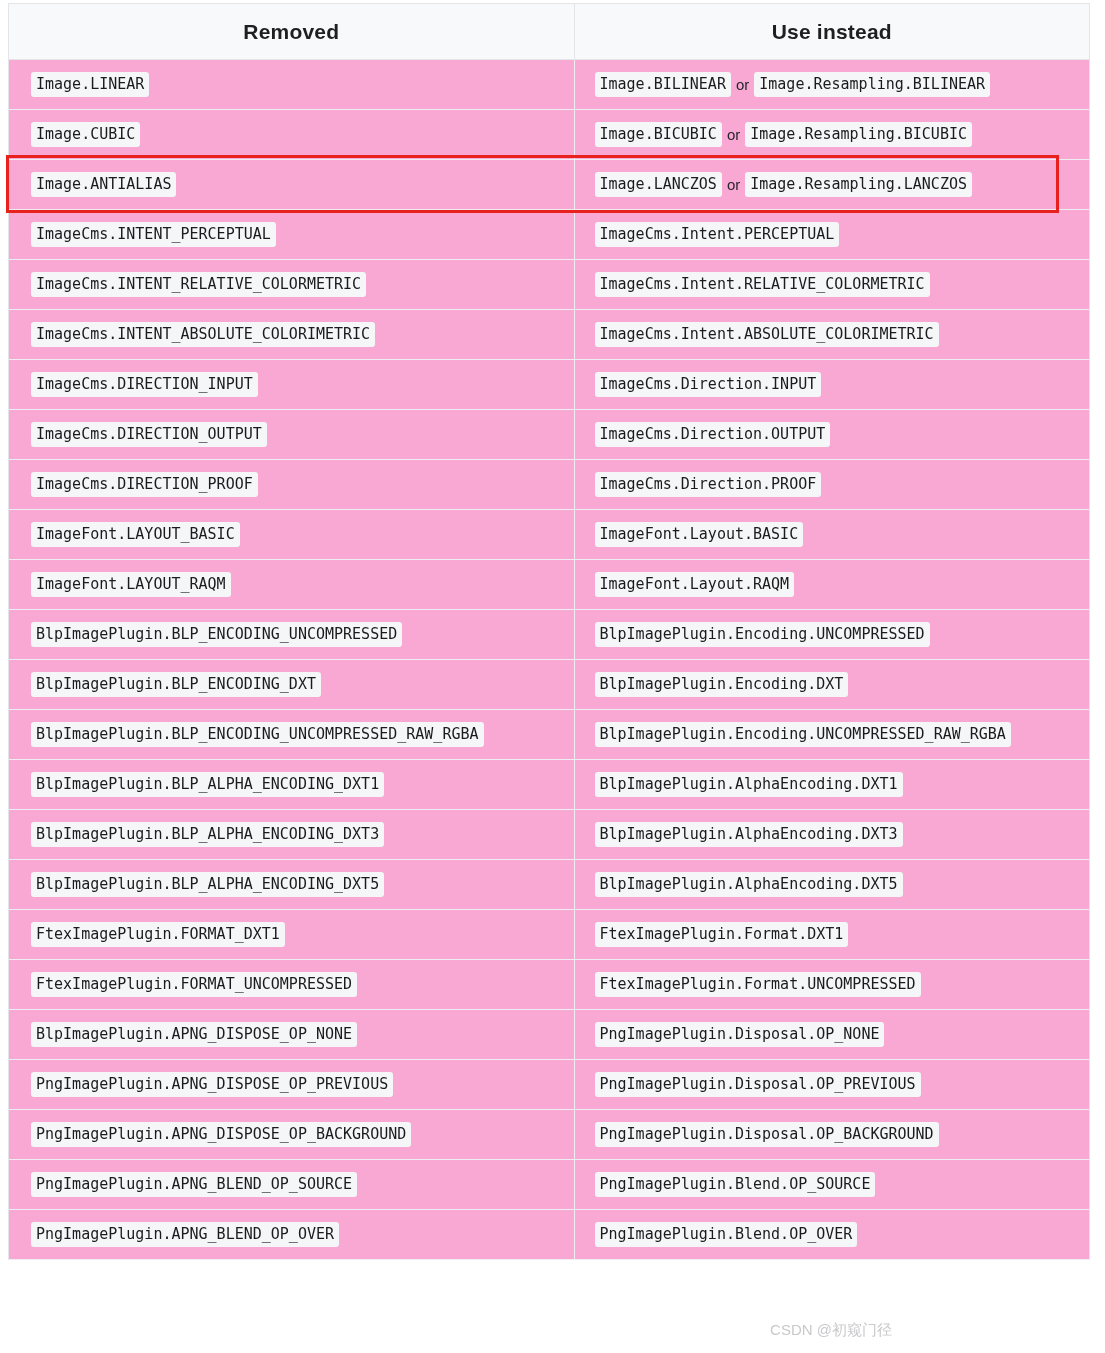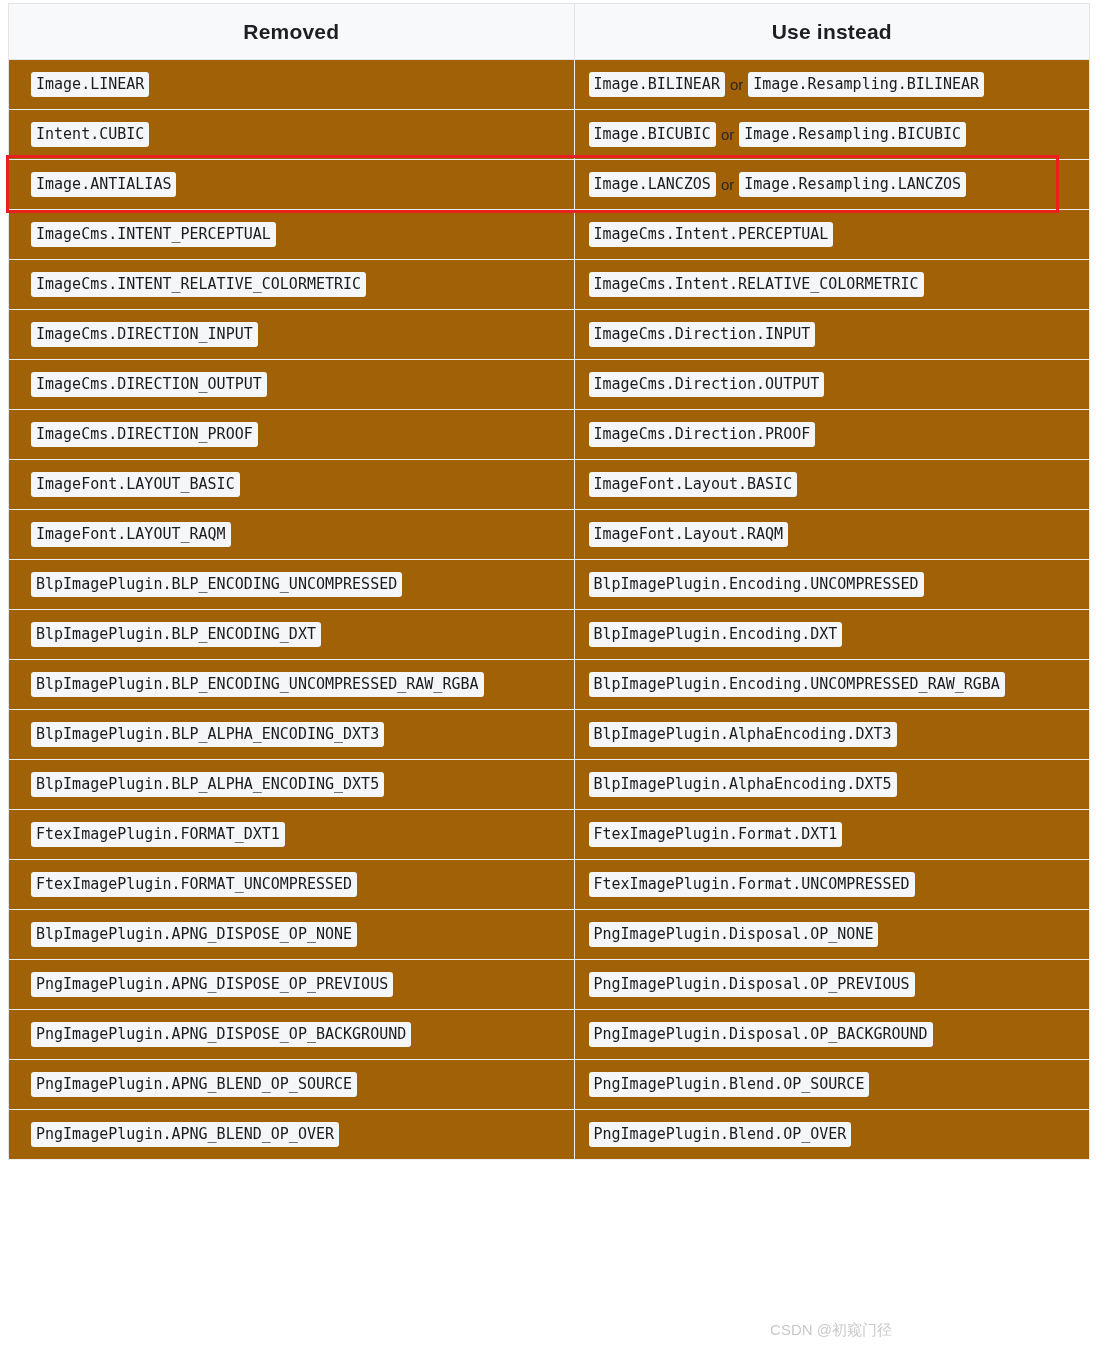--- a/index.html
+++ b/index.html
@@ -63,27 +63,27 @@
     letter-spacing: 0.2px;
   }
   thead th:last-child { border-right: none; }
 
   tbody td {
     height: 49px;
     border-bottom: 1px solid #eceef1;
     border-right: 1px solid #eceef1;
     padding: 0 12px 0 22px;
     vertical-align: middle;
-    background: #a16207;
+    background: #f9a8d4;
     white-space: nowrap;
     overflow: visible;
   }
   tbody td:last-child { border-right: none; }
 
-  tbody td.cell-instead { padding-left: 14px; }
+  tbody td.cell-instead { padding-left: 20px; }
 
   code.chip {
     display: inline-block;
     background: #f5f6f7;
     border-radius: 3px;
     padding: 2px 5px 3px 5px;
     font-family: "DejaVu Sans Mono", "Liberation Mono", monospace;
     font-size: 15px;
     line-height: 20px;
     color: #1b1b1f;
@@ -141,36 +141,40 @@
           <th>Removed</th>
           <th>Use instead</th>
         </tr>
       </thead>
       <tbody id="table-body">
           <tr>
             <td class="cell-removed"><code class="chip">Image.LINEAR</code></td>
             <td class="cell-instead"><code class="chip">Image.BILINEAR</code><span class="or-sep">or</span><code class="chip">Image.Resampling.BILINEAR</code></td>
           </tr>
           <tr>
-            <td class="cell-removed"><code class="chip">Intent.CUBIC</code></td>
+            <td class="cell-removed"><code class="chip">Image.CUBIC</code></td>
             <td class="cell-instead"><code class="chip">Image.BICUBIC</code><span class="or-sep">or</span><code class="chip">Image.Resampling.BICUBIC</code></td>
           </tr>
           <tr>
             <td class="cell-removed"><code class="chip">Image.ANTIALIAS</code></td>
             <td class="cell-instead"><code class="chip">Image.LANCZOS</code><span class="or-sep">or</span><code class="chip">Image.Resampling.LANCZOS</code></td>
           </tr>
           <tr>
             <td class="cell-removed"><code class="chip">ImageCms.INTENT_PERCEPTUAL</code></td>
             <td class="cell-instead"><code class="chip">ImageCms.Intent.PERCEPTUAL</code></td>
           </tr>
           <tr>
             <td class="cell-removed"><code class="chip">ImageCms.INTENT_RELATIVE_COLORMETRIC</code></td>
             <td class="cell-instead"><code class="chip">ImageCms.Intent.RELATIVE_COLORMETRIC</code></td>
           </tr>
           <tr>
+            <td class="cell-removed"><code class="chip">ImageCms.INTENT_ABSOLUTE_COLORIMETRIC</code></td>
+            <td class="cell-instead"><code class="chip">ImageCms.Intent.ABSOLUTE_COLORIMETRIC</code></td>
+          </tr>
+          <tr>
             <td class="cell-removed"><code class="chip">ImageCms.DIRECTION_INPUT</code></td>
             <td class="cell-instead"><code class="chip">ImageCms.Direction.INPUT</code></td>
           </tr>
           <tr>
             <td class="cell-removed"><code class="chip">ImageCms.DIRECTION_OUTPUT</code></td>
             <td class="cell-instead"><code class="chip">ImageCms.Direction.OUTPUT</code></td>
           </tr>
           <tr>
             <td class="cell-removed"><code class="chip">ImageCms.DIRECTION_PROOF</code></td>
             <td class="cell-instead"><code class="chip">ImageCms.Direction.PROOF</code></td>
@@ -187,20 +191,24 @@
             <td class="cell-removed"><code class="chip">BlpImagePlugin.BLP_ENCODING_UNCOMPRESSED</code></td>
             <td class="cell-instead"><code class="chip">BlpImagePlugin.Encoding.UNCOMPRESSED</code></td>
           </tr>
           <tr>
             <td class="cell-removed"><code class="chip">BlpImagePlugin.BLP_ENCODING_DXT</code></td>
             <td class="cell-instead"><code class="chip">BlpImagePlugin.Encoding.DXT</code></td>
           </tr>
           <tr>
             <td class="cell-removed"><code class="chip">BlpImagePlugin.BLP_ENCODING_UNCOMPRESSED_RAW_RGBA</code></td>
             <td class="cell-instead"><code class="chip">BlpImagePlugin.Encoding.UNCOMPRESSED_RAW_RGBA</code></td>
+          </tr>
+          <tr>
+            <td class="cell-removed"><code class="chip">BlpImagePlugin.BLP_ALPHA_ENCODING_DXT1</code></td>
+            <td class="cell-instead"><code class="chip">BlpImagePlugin.AlphaEncoding.DXT1</code></td>
           </tr>
           <tr>
             <td class="cell-removed"><code class="chip">BlpImagePlugin.BLP_ALPHA_ENCODING_DXT3</code></td>
             <td class="cell-instead"><code class="chip">BlpImagePlugin.AlphaEncoding.DXT3</code></td>
           </tr>
           <tr>
             <td class="cell-removed"><code class="chip">BlpImagePlugin.BLP_ALPHA_ENCODING_DXT5</code></td>
             <td class="cell-instead"><code class="chip">BlpImagePlugin.AlphaEncoding.DXT5</code></td>
           </tr>
           <tr>

